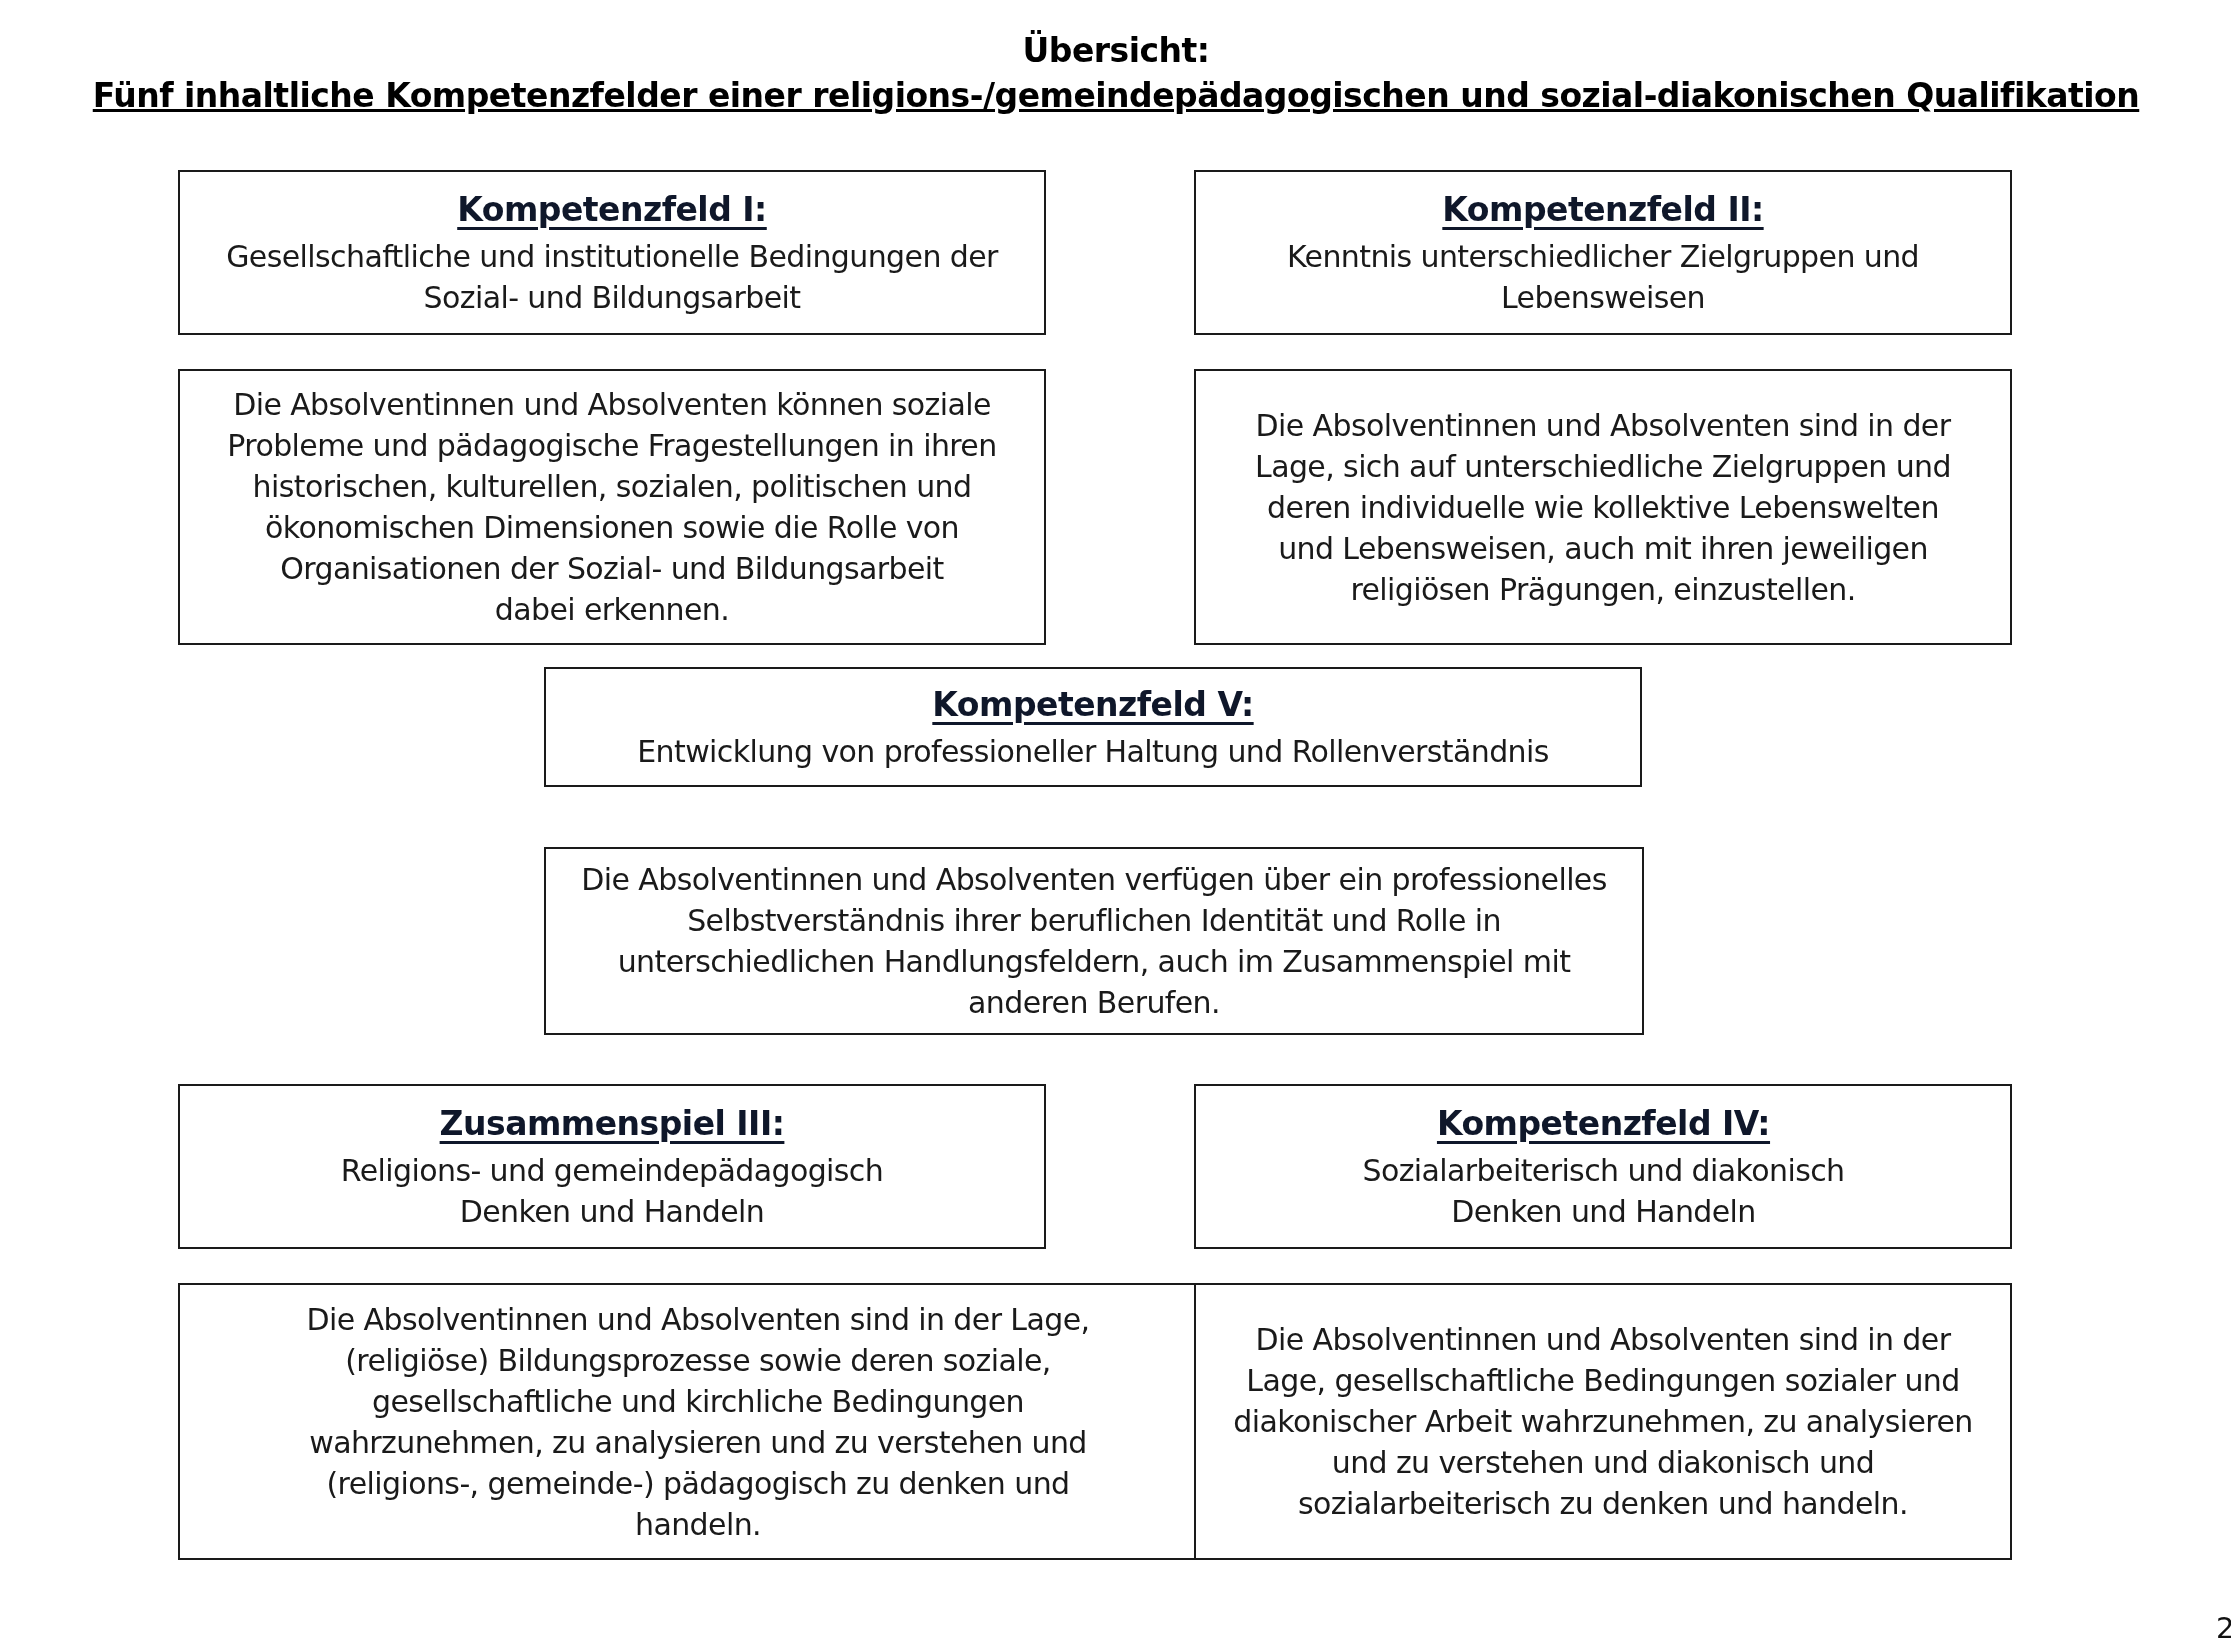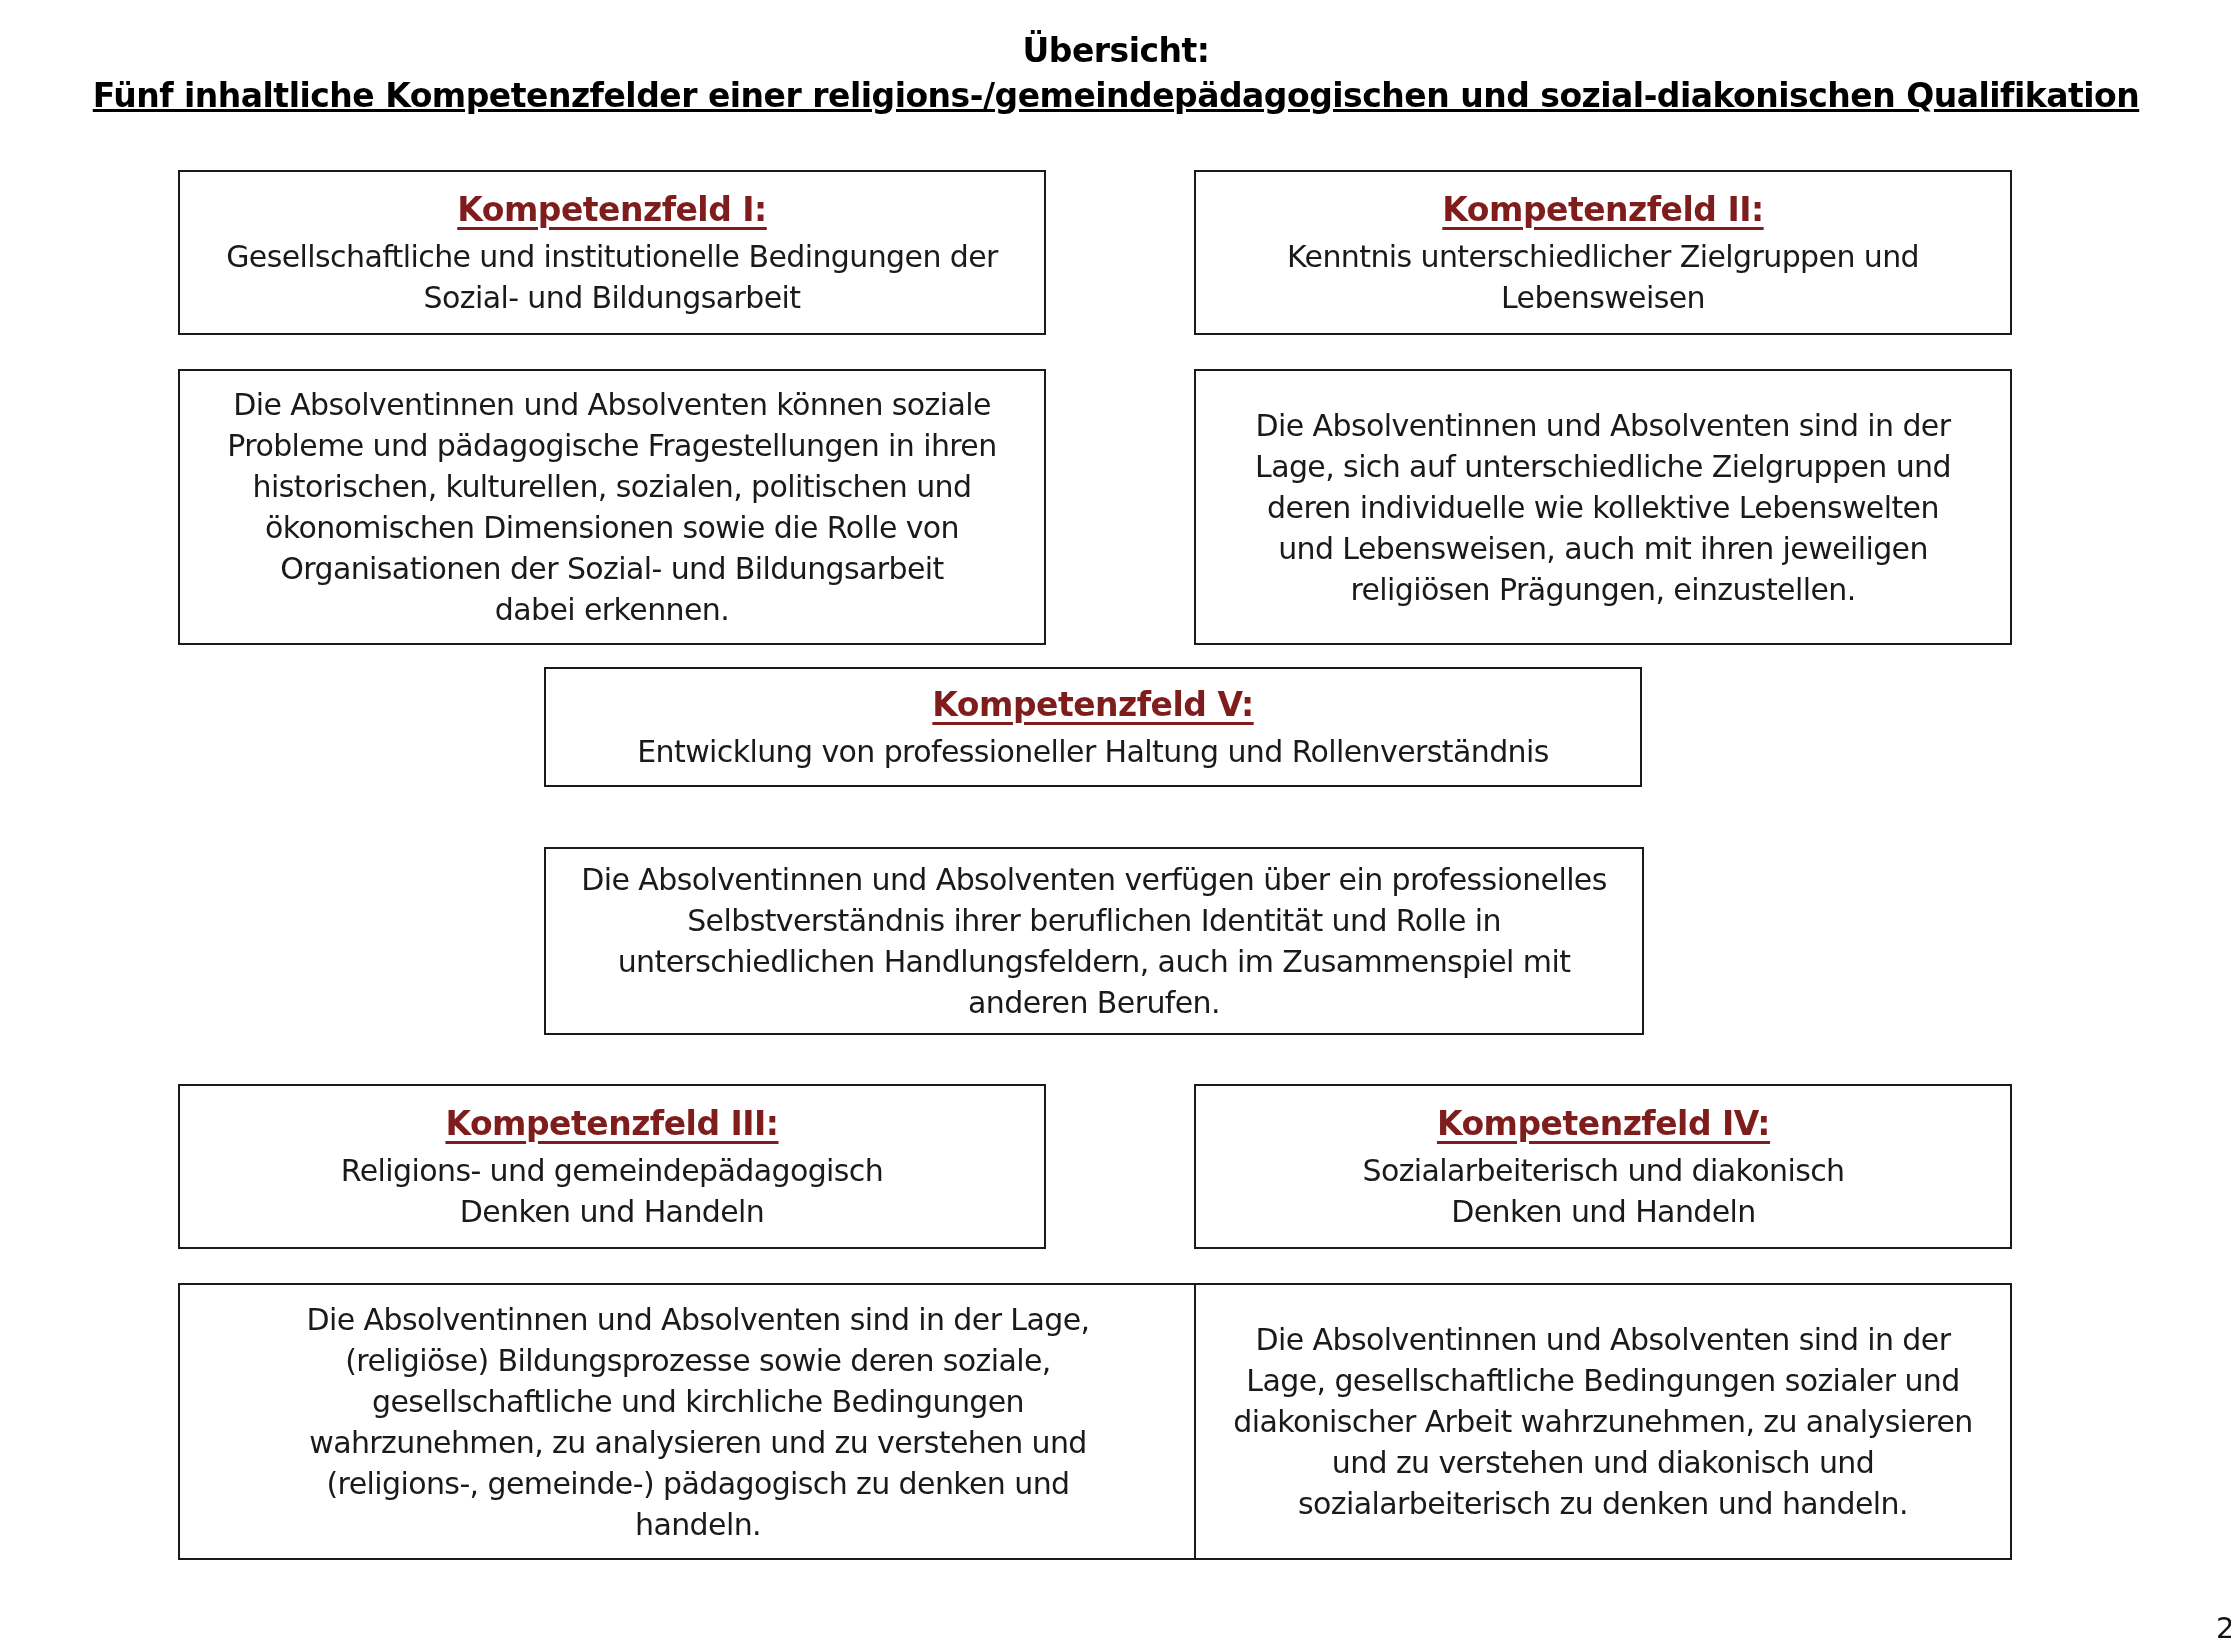--- a/index.html
+++ b/index.html
@@ -40,21 +40,21 @@
       text-align: center;
       padding: 0 23px;
     }
     .box-heading {
       font-weight: bold;
       text-decoration: underline;
       text-decoration-thickness: 2.9px;
       text-underline-offset: 5.8px;
       font-size: 33px;
       line-height: 45px;
-      color: #7f1d1d;
+      color: #0f172a;
       letter-spacing: -0.5px;
       margin-bottom: 3.9px;
     }
     .box-subtitle {
       font-size: 30px;
       line-height: 41px;
       color: #1a1a1a;
       letter-spacing: -0.6px;
     }
     .box-body {
@@ -138,21 +138,21 @@
 <div class="box" id="field-5-body">
   <div class="box-body">
     <div>Die Absolventinnen und Absolventen verfügen über ein professionelles</div>
     <div>Selbstverständnis ihrer beruflichen Identität und Rolle in</div>
     <div>unterschiedlichen Handlungsfeldern, auch im Zusammenspiel mit</div>
     <div>anderen Berufen.</div>
   </div>
 </div>
 
 <div class="box" id="field-3-header">
-  <div class="box-heading">Kompetenzfeld III:</div>
+  <div class="box-heading">Zusammenspiel III:</div>
   <div class="box-subtitle">
     <div>Religions- und gemeindepädagogisch</div>
     <div>Denken und Handeln</div>
   </div>
 </div>
 <div class="box" id="field-3-body">
   <div class="box-body">
     <div>Die Absolventinnen und Absolventen sind in der Lage,</div>
     <div>(religiöse) Bildungsprozesse sowie deren soziale,</div>
     <div>gesellschaftliche und kirchliche Bedingungen</div>

